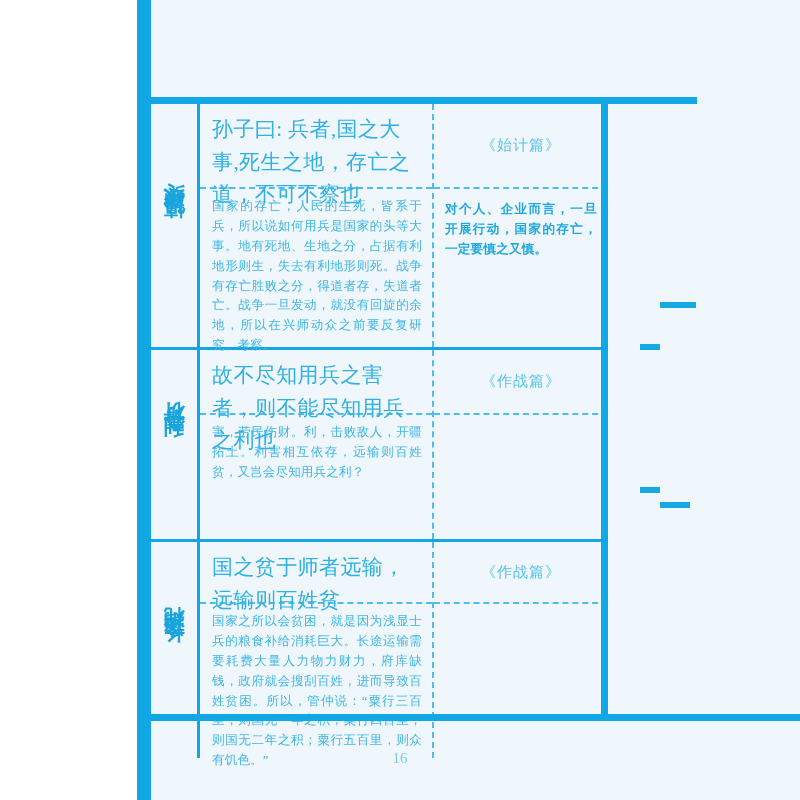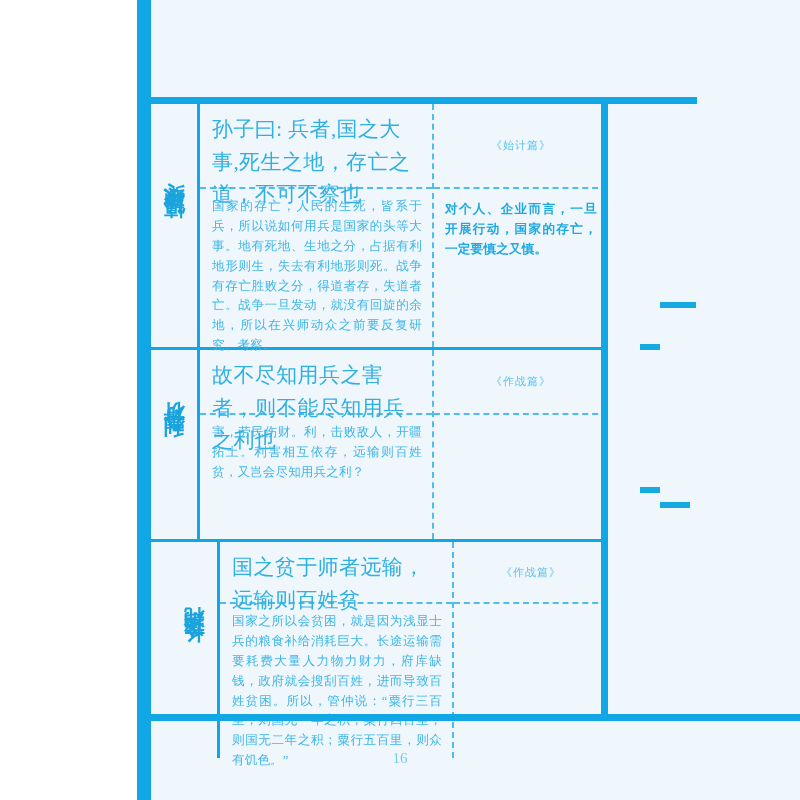--- a/index.html
+++ b/index.html
@@ -59,21 +59,21 @@
     left:151px;top:104px;
     width:457px;height:610px;
     z-index:4;
   }
   .row{
     position:relative;
     display:flex;
     border-bottom:3px solid #11a7e4;
     box-sizing:border-box;
   }
-  .row:last-child{border-bottom:none;margin-left:20px;}
+  .row:last-child{border-bottom:none;}
   .row-label{
     width:49px;
     flex:0 0 49px;
     border-right:3px solid #11a7e4;
     box-sizing:border-box;
     display:flex;
     align-items:center;
     justify-content:center;
     background:#eff7fc;
   }
@@ -124,21 +124,21 @@
     letter-spacing:0.1px;
     text-align:justify;
   }
   .cell-source{
     border-bottom:2px dashed #4fbde9;
     box-sizing:border-box;
     display:flex;
     align-items:center;
     justify-content:center;
     font-family:"Liberation Serif","DejaVu Serif",serif;
-    font-size:11px;
+    font-size:15px;
     color:#5cc3e8;
     letter-spacing:1px;
   }
   .cell-note{
     padding:10px 11px 8px 11px;
     box-sizing:border-box;
     font-family:"Liberation Sans","DejaVu Sans",sans-serif;
     font-weight:700;
     font-size:12.6px;
     line-height:1.6;

